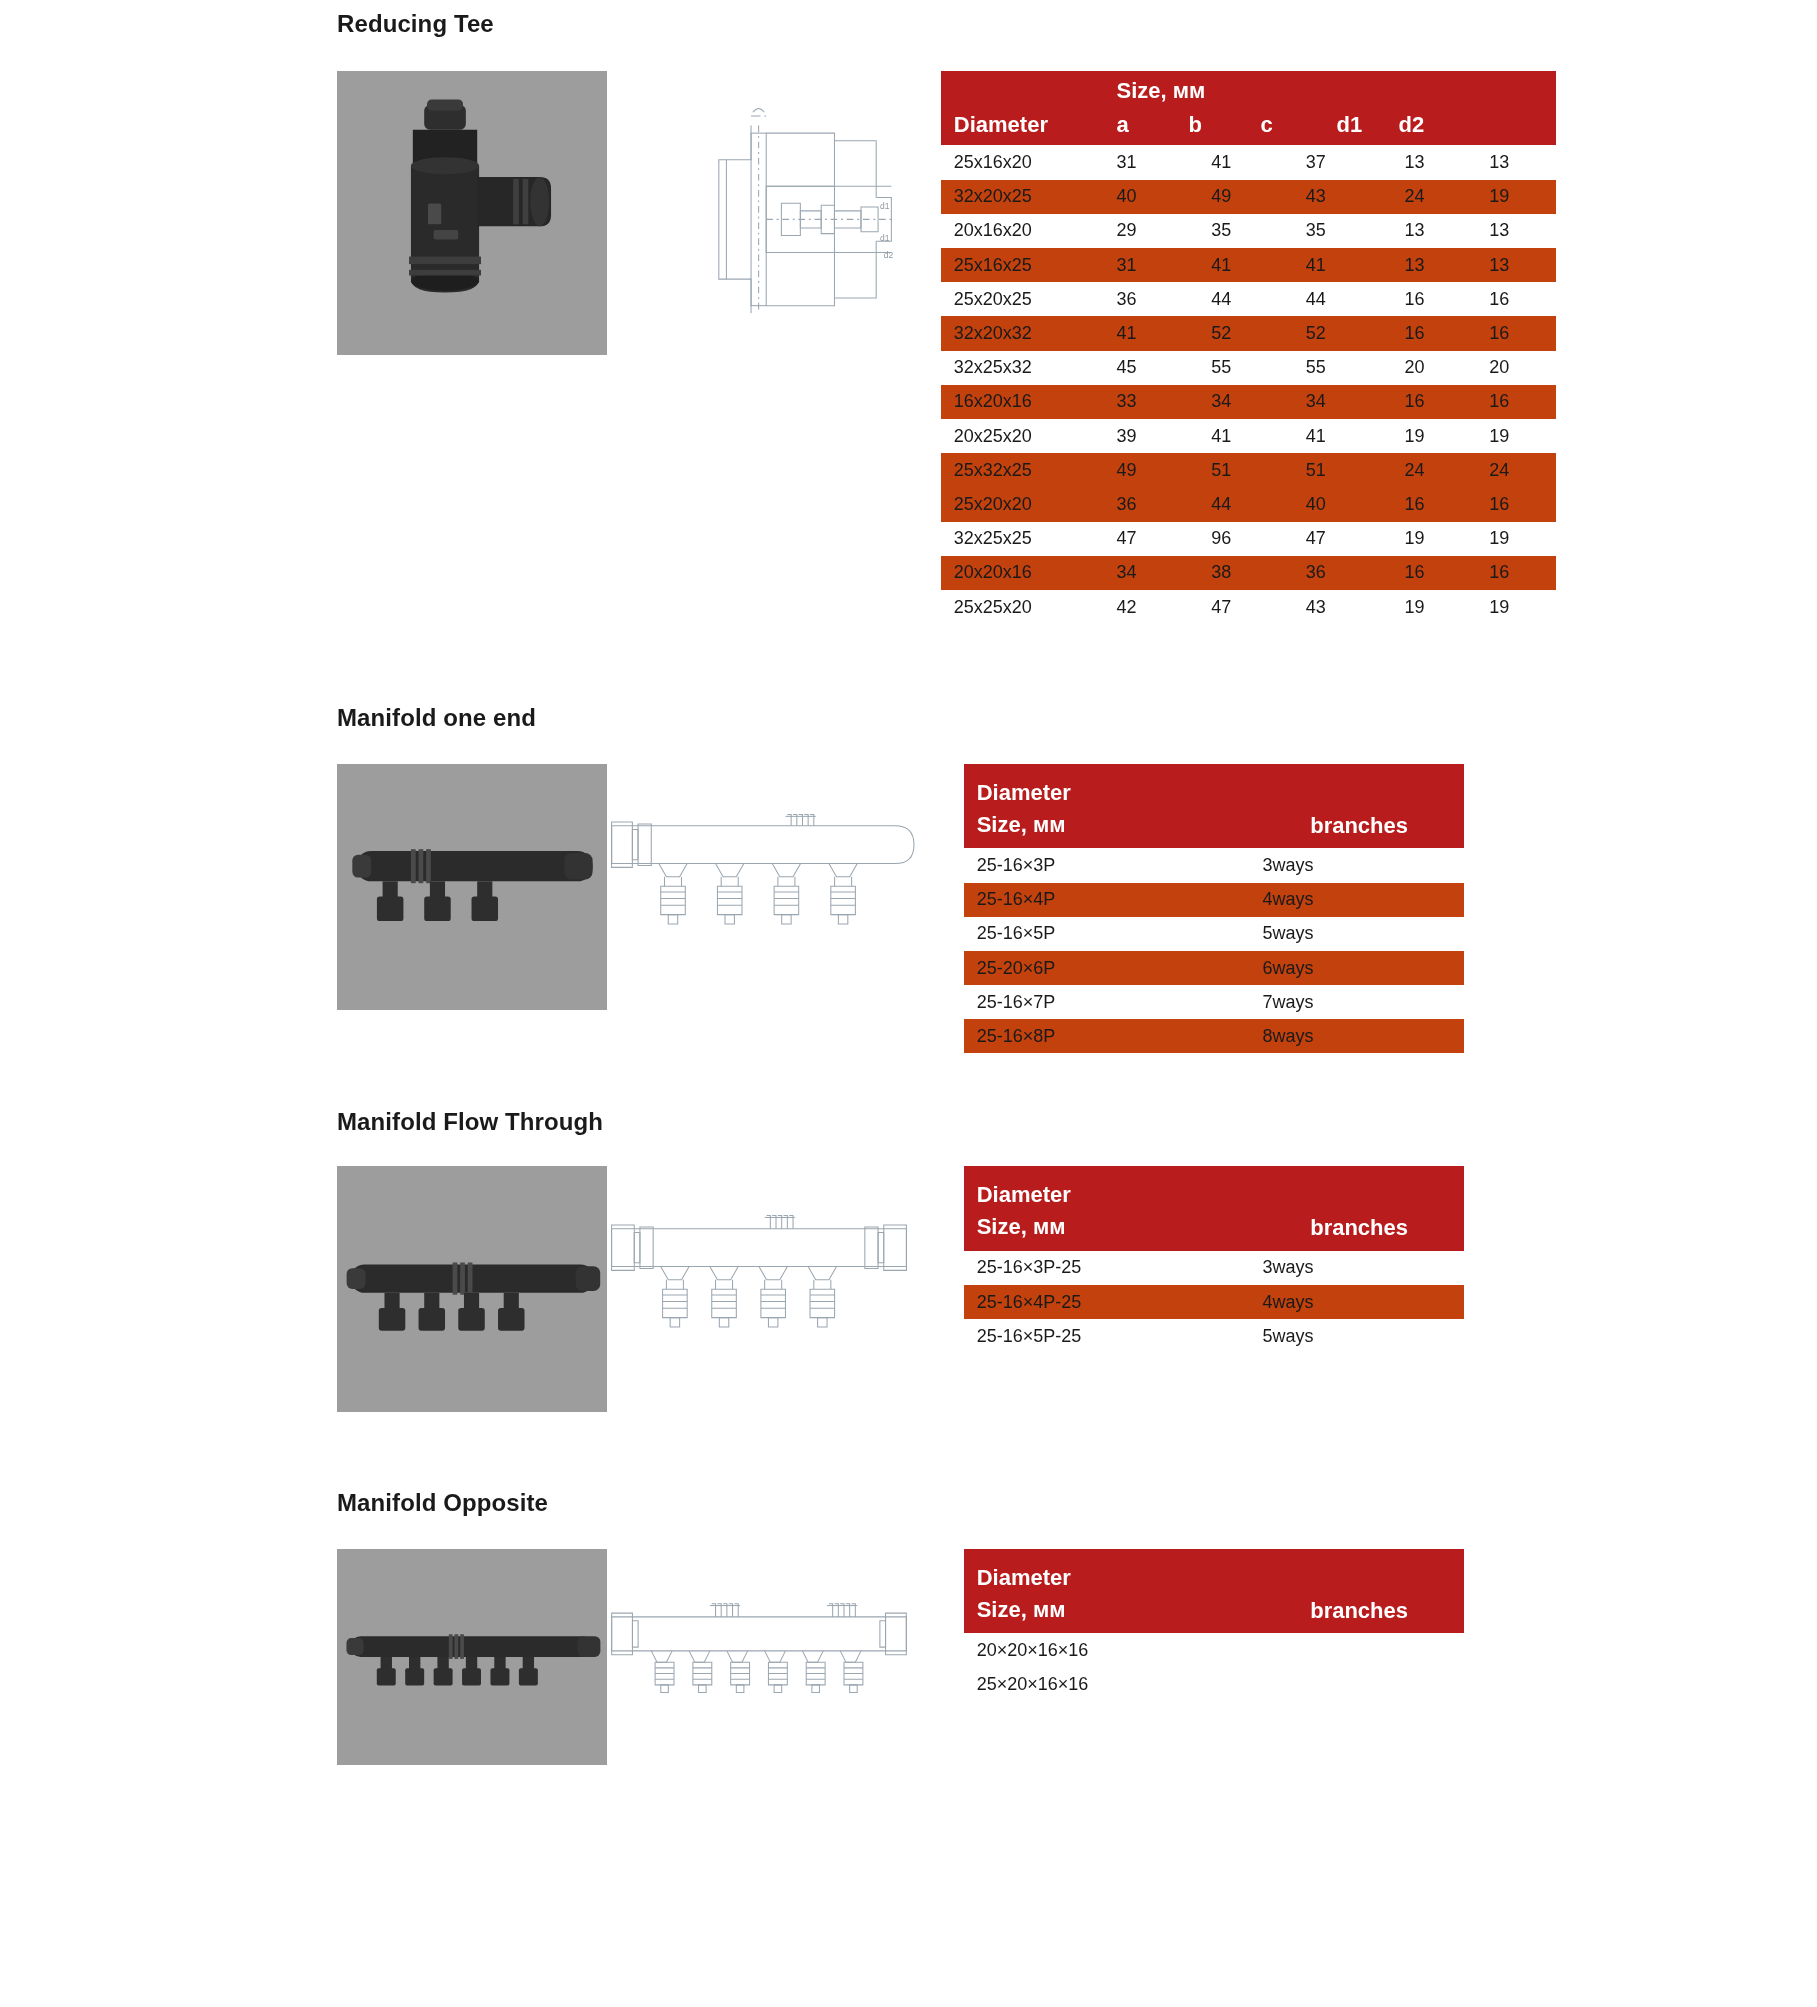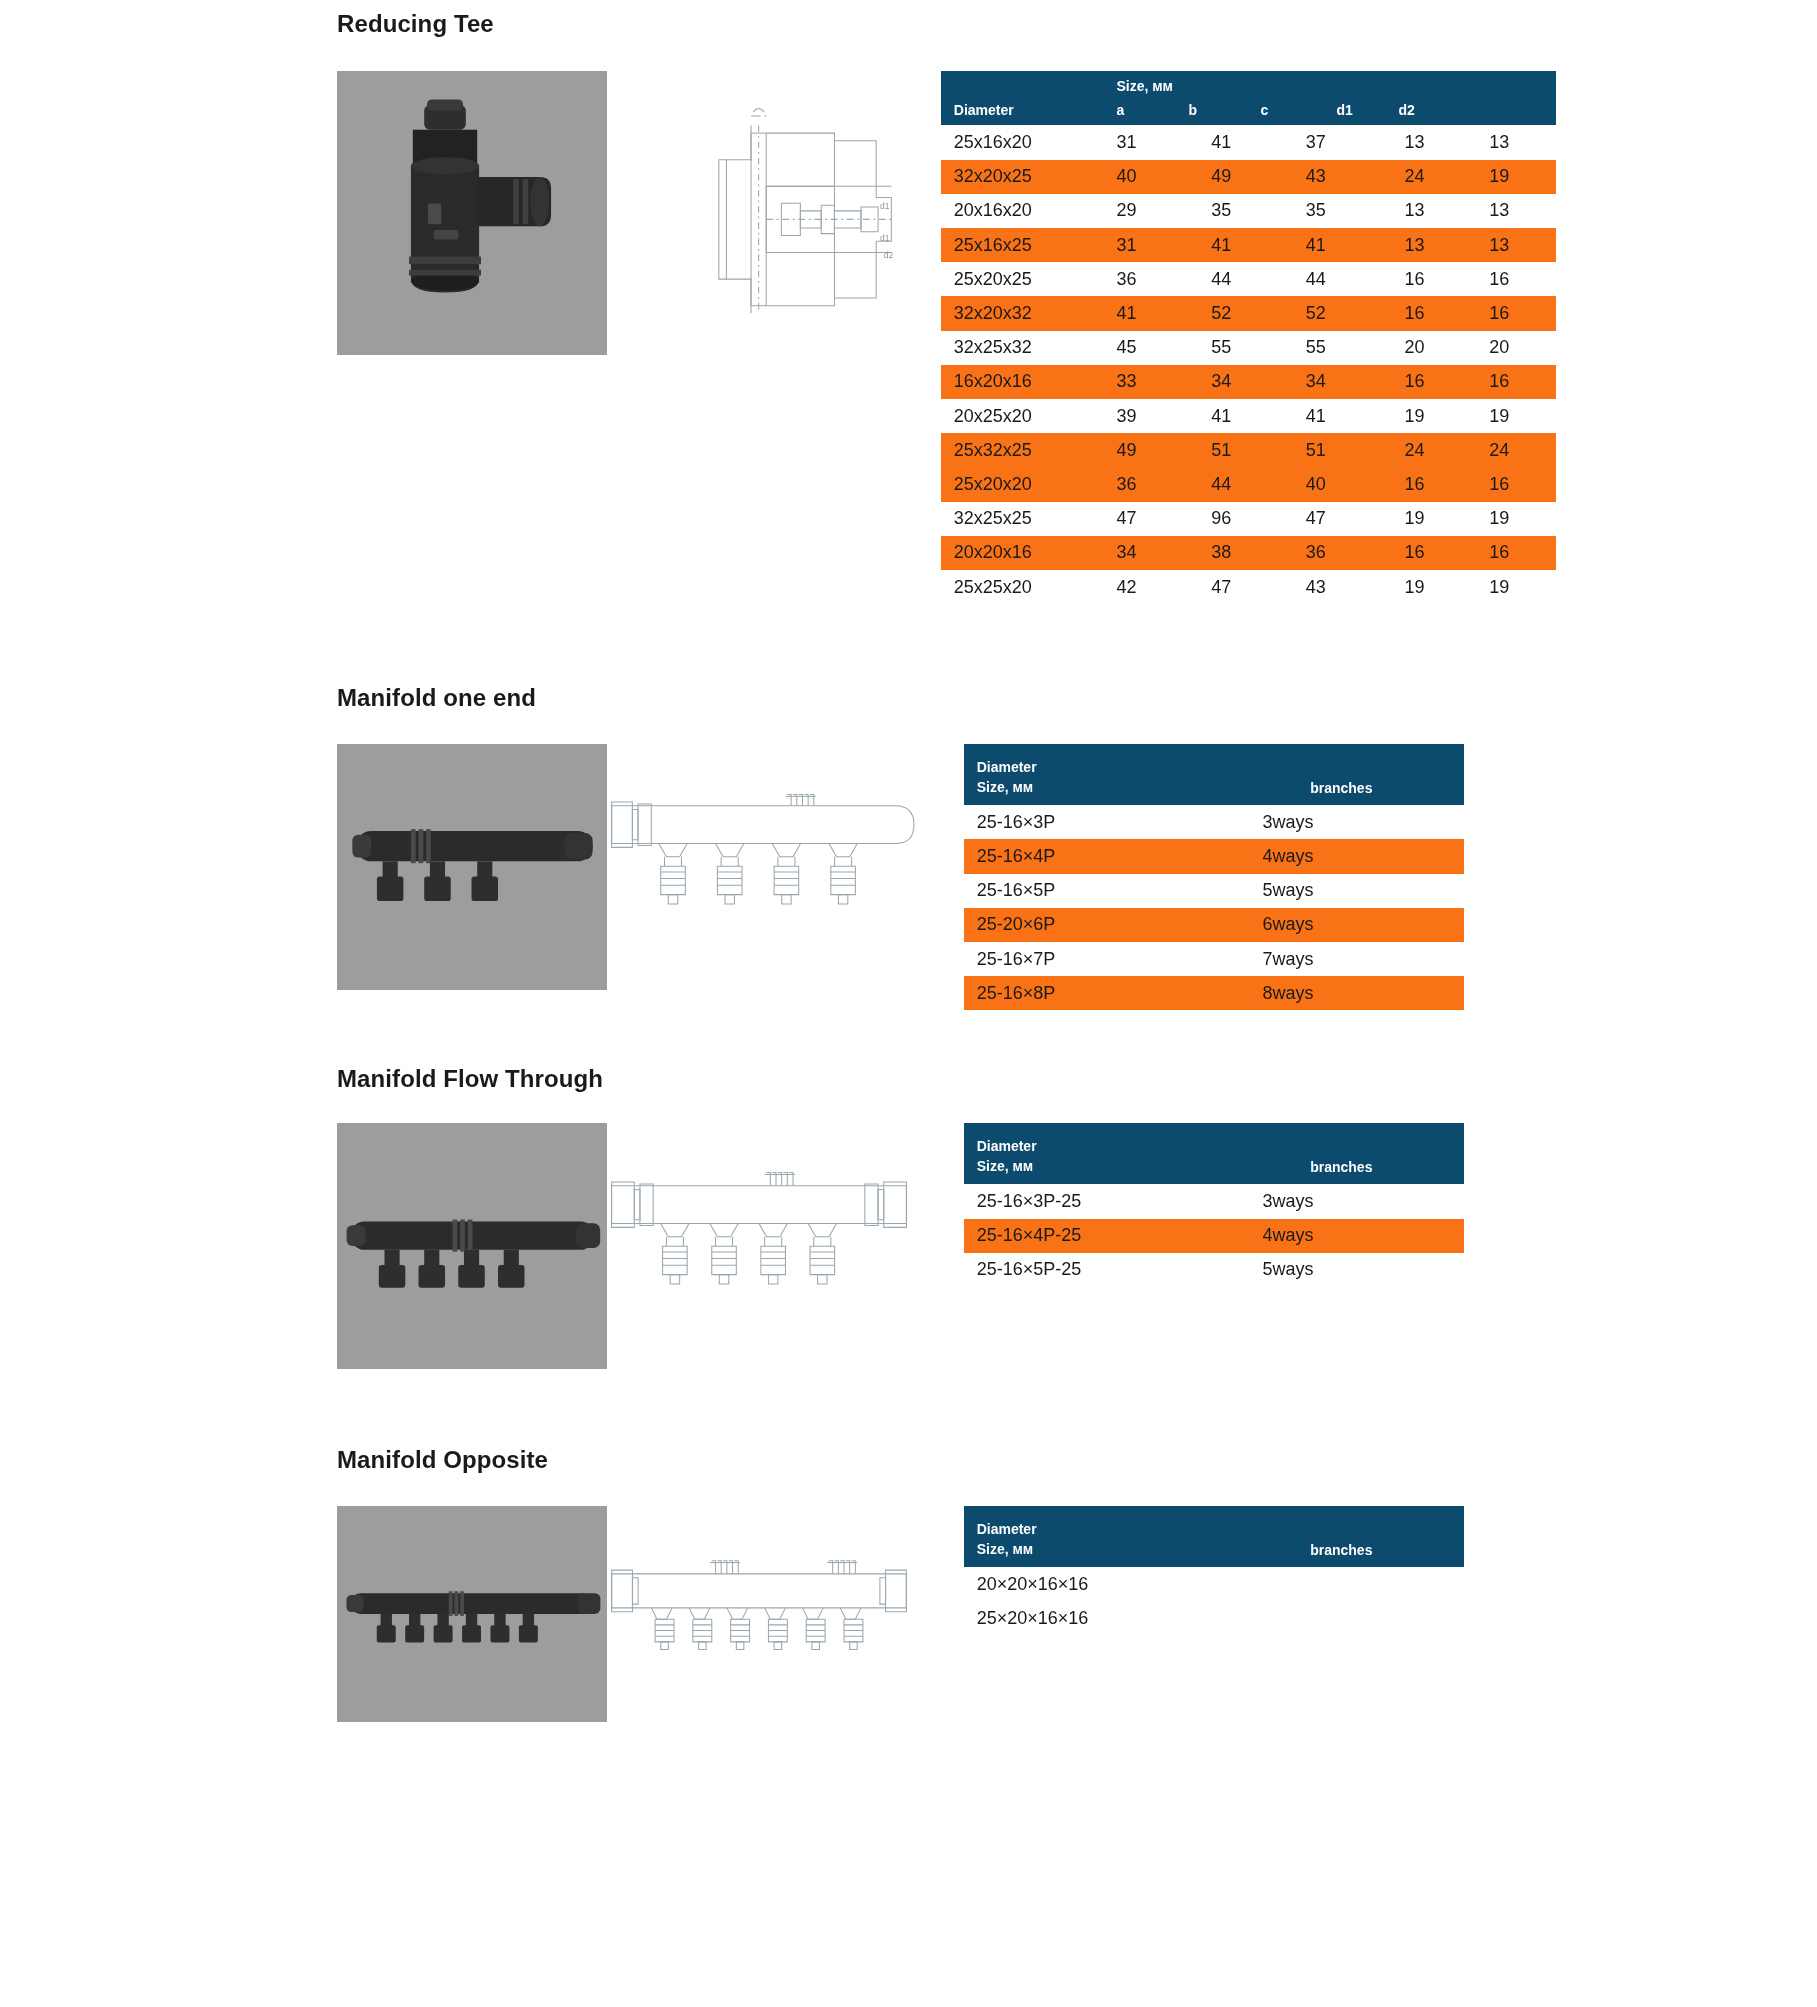--- a/index.html
+++ b/index.html
@@ -50,39 +50,39 @@
   }
   .table-wrap {
     flex: 0 0 auto;
   }
   table.spec {
     border-collapse: collapse;
     font-size: 18px;
     color: #1a1a1a;
   }
   table.spec th {
-    background: #0c4a6e;
+    background: #b91c1c;
     color: #ffffff;
     font-weight: bold;
     text-align: left;
     vertical-align: bottom;
     padding: 5.7px 9.5px 7.6px 13.2px;
-    font-size: 14px;
+    font-size: 22px;
   }
   table.spec td {
     padding: 6.6px 9.5px 6.6px 13.2px;
     vertical-align: middle;
     font-size: 18px;
     white-space: nowrap;
   }
   table.spec tr.odd td {
     background: #ffffff;
   }
   table.spec tr.even td {
-    background: #f97316;
+    background: #c2410c;
   }
   .hdr-stack {
     display: flex;
     flex-direction: column;
     line-height: 1.45;
   }
   .branch-hdr {
     vertical-align: bottom;
     padding-bottom: 9.5px !important;
   }

